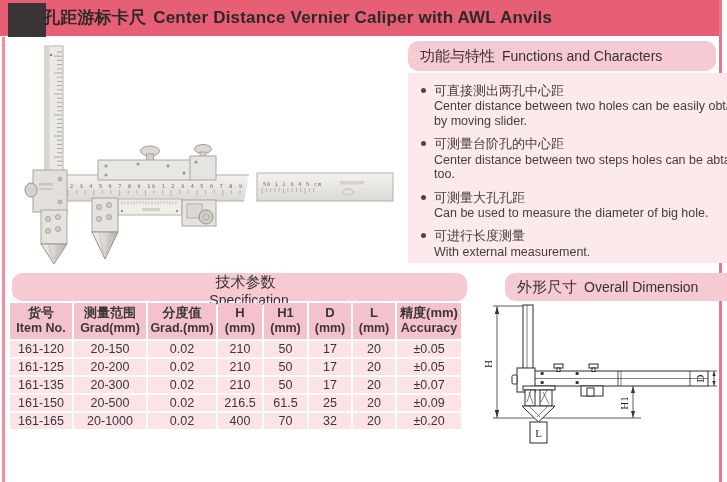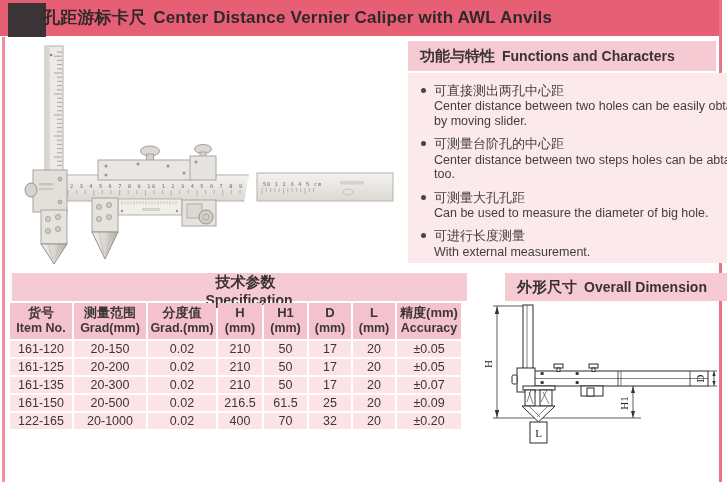--- a/index.html
+++ b/index.html
@@ -12,21 +12,21 @@
   .band{position:absolute;left:0;top:0;width:719px;height:36px;background:var(--band,#e75f74);}
   .band-square{position:absolute;left:8px;top:3px;width:38px;height:34px;background:var(--band_square,#3a3436);}
   .band-title{position:absolute;left:43px;top:0;height:36px;line-height:36px;white-space:nowrap;
     font-weight:bold;font-size:17px;color:var(--band_text,#2d282a);letter-spacing:.2px;}
   .band-title .en{margin-left:7px;}
   
   .border-left{position:absolute;left:2px;top:37px;width:3px;height:445px;background:var(--border_left,#f18fa0);}
   .border-right{position:absolute;left:719px;top:0;width:3px;height:482px;background:var(--border_right,#ec7489);}
   
   .sec-head{position:absolute;background:var(--header_bg,#f6cad2);display:flex;align-items:center;
-    padding-left:12px;box-sizing:border-box;font-weight:bold;color:#39man;}
+    padding-left:12px;box-sizing:border-box;font-weight:normal;color:#39man;border-radius:10px;}
   .sec-head .zh{font-size:15px;color:#3a3133;}
   .sec-head .en{font-size:14px;margin-left:7px;color:#3a3133;}
   #func-head{left:408px;top:41px;width:308px;height:30px;}
   #spec-head{left:12px;top:273px;width:455px;height:28px;flex-direction:column;}
   #dim-head{left:505px;top:273px;width:233px;height:28px;}
   
   .func-body{position:absolute;left:408px;top:73px;width:364px;height:190px;background:var(--panel_bg,#fbe9ec);
     box-sizing:border-box;padding:10px 10px 0 12px;}
   .f-item{display:flex;margin-bottom:8px;}
   .f-dot{flex:0 0 5px;width:5px;height:5px;border-radius:50%;background:#4a4446;margin:5px 8px 0 1px;}
@@ -361,21 +361,21 @@
           <td>161-150</td>
           <td>20-500</td>
           <td>0.02</td>
           <td>216.5</td>
           <td>61.5</td>
           <td>25</td>
           <td>20</td>
           <td>±0.09</td>
         </tr>
         <tr>
-          <td>122-165</td>
+          <td>161-165</td>
           <td>20-1000</td>
           <td>0.02</td>
           <td>400</td>
           <td>70</td>
           <td>32</td>
           <td>20</td>
           <td>±0.20</td>
         </tr>
       </tbody>
   </table>

